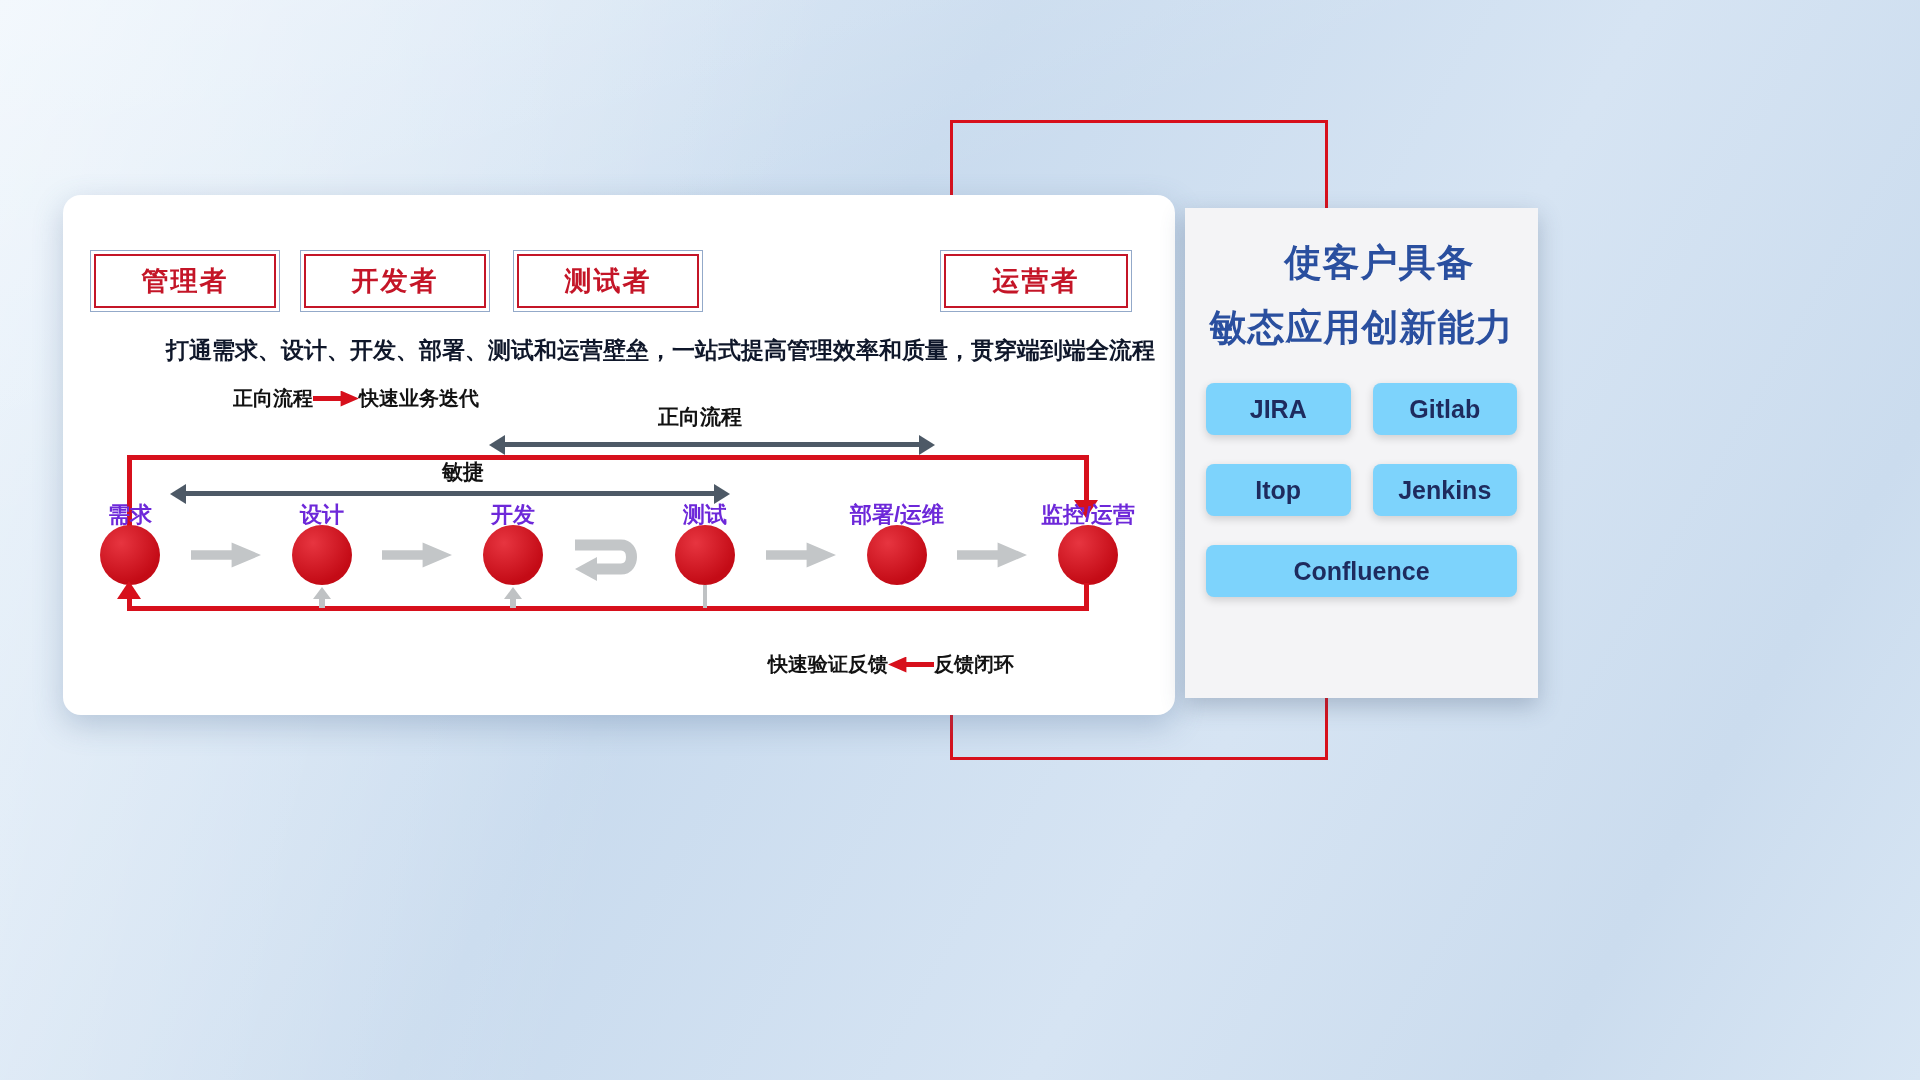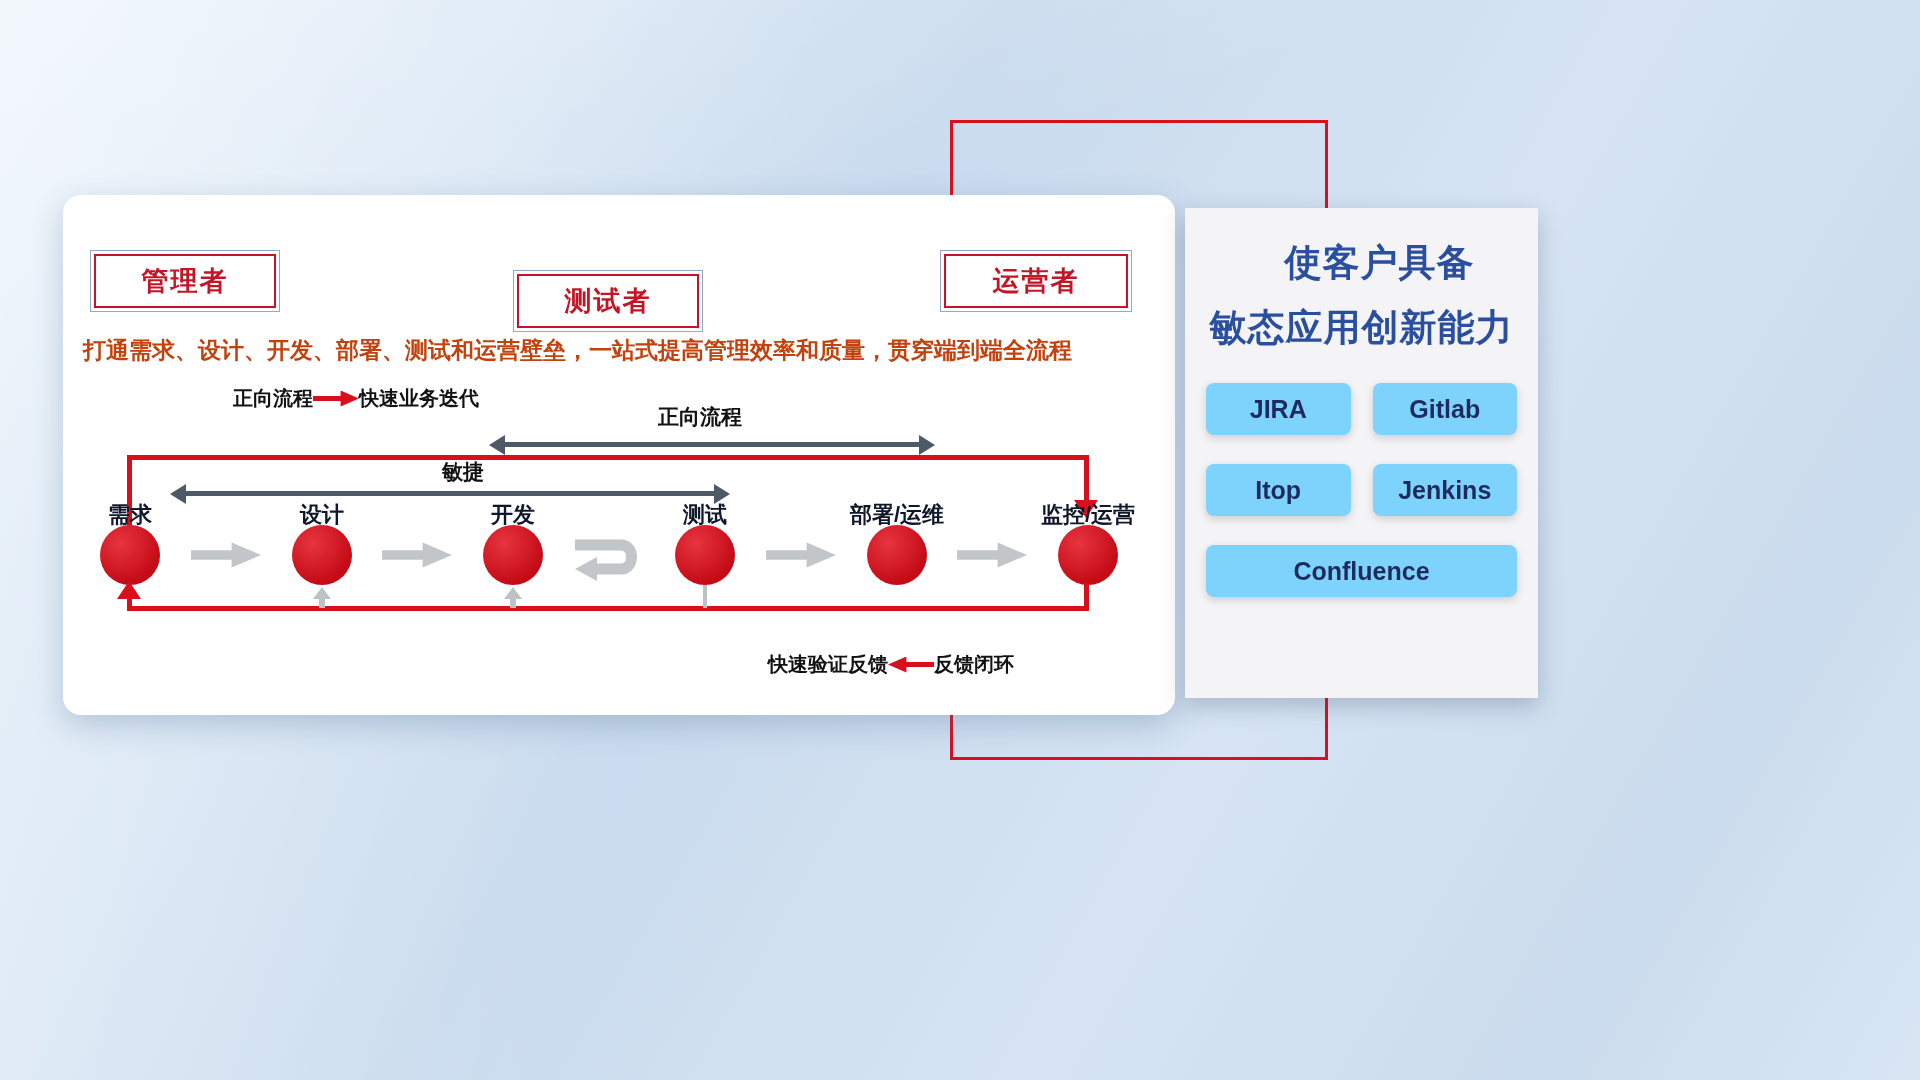--- a/index.html
+++ b/index.html
@@ -25,21 +25,21 @@
     box-shadow:0 10px 30px rgba(80,110,150,0.30); }
 
   
   .role-box { position:absolute; top:55px; height:62px; width:190px;
     border:1px solid #93a9c9; padding:3px; background:#fff; }
   .role-box-inner { width:100%; height:100%; border:2px solid #c41527;
     display:flex; align-items:center; justify-content:center;
     color:#c41527; font-size:27px; font-weight:700; letter-spacing:2px; }
 
   .headline { position:absolute; top:140px; left:20px; right:20px;
-    text-align:left; font-size:23px; font-weight:700; color:#c2410c; }
+    text-align:right; font-size:23px; font-weight:700; color:#0f172a; }
 
   .legend-row { position:absolute; display:flex; align-items:center; 
     font-size:20px; font-weight:700; color:#121212; }
 
   .red-arrow { width:46px; height:16px; background:#d7101c;
     clip-path:polygon(0 35%,60% 35%,60% 0,100% 50%,60% 100%,60% 65%,0 65%); }
   .red-arrow.left { transform:scaleX(-1); }
 
   .span-label { position:absolute; text-align:center; font-size:21px;
     font-weight:700; color:#121212; }
@@ -55,21 +55,21 @@
   .rline { position:absolute; background:#d7101c; }
   .tri-down { position:absolute; width:0; height:0;
     border-left:12px solid transparent; border-right:12px solid transparent;
     border-top:18px solid #d7101c; }
   .tri-up { position:absolute; width:0; height:0;
     border-left:12px solid transparent; border-right:12px solid transparent;
     border-bottom:18px solid #d7101c; }
 
   
   .node-label { position:absolute; top:305px; width:150px; text-align:center;
-    font-size:22px; font-weight:700; color:#0f172a; }
+    font-size:22px; font-weight:700; color:#6d28d9; }
   .node-circle { position:absolute; top:330px; width:60px; height:60px;
     border-radius:50%;
     background:radial-gradient(circle at 35% 30%, #e73540, #c40b16 70%); }
 
   .flow-arrow { position:absolute; top:345px; width:70px; height:30px;
     background:#c3c6c8;
     clip-path:polygon(0 34%,58% 34%,58% 8%,100% 50%,58% 92%,58% 66%,0 66%); }
 
   .gray-tri-up { position:absolute; width:0; height:0; top:392px;
     border-left:9px solid transparent; border-right:9px solid transparent;
@@ -97,21 +97,24 @@
 
 <div id="stage">
 
   <div class="red-frame"></div>
 
   <div class="card">
 
     <div class="role-box" style="left:27px;">
       <div class="role-box-inner">管理者</div>
     </div>
-    <div class="role-box" style="left:450px;margin-top:20px;">
+    <div class="role-box" style="left:237px;">
+      <div class="role-box-inner">开发者</div>
+    </div>
+    <div class="role-box" style="left:450px;">
       <div class="role-box-inner">测试者</div>
     </div>
     <div class="role-box" style="left:877px;width:192px;">
       <div class="role-box-inner">运营者</div>
     </div>
 
     <div class="headline">打通需求、设计、开发、部署、测试和运营壁垒，一站式提高管理效率和质量，贯穿端到端全流程</div>
 
     <div class="legend-row" style="left:170px; top:190px;">
       <span>正向流程</span>

